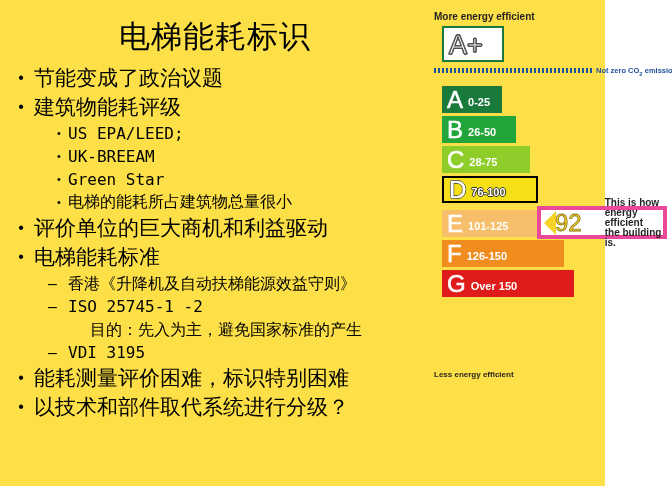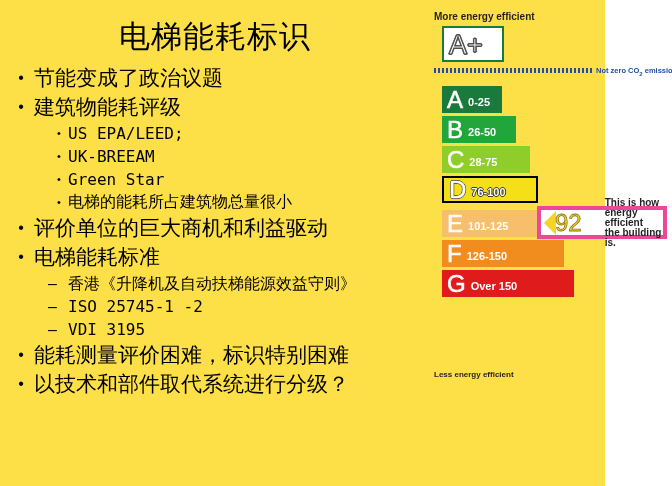--- a/index.html
+++ b/index.html
@@ -298,20 +298,21 @@
         <span class="tx cjk"><span>电梯能耗标准</span></span>
       </div>
       <div class="row lvl2d">
         <span class="mk">–</span>
         <span class="tx cjk"><span>香港《升降机及自动扶梯能源效益守则》</span></span>
       </div>
       <div class="row lvl2d">
         <span class="mk">–</span>
         <span class="tx mono"><span>ISO 25745-1 -2</span></span>
       </div>
+      <div class="lvl3 cjk"><span>目的：先入为主，避免国家标准的产生</span></div>
       <div class="row lvl2d">
         <span class="mk">–</span>
         <span class="tx mono"><span>VDI 3195</span></span>
       </div>
       <div class="row lvl1">
         <span class="mk">•</span>
         <span class="tx cjk"><span>能耗测量评价困难，标识特别困难</span></span>
       </div>
       <div class="row lvl1">
         <span class="mk">•</span>

